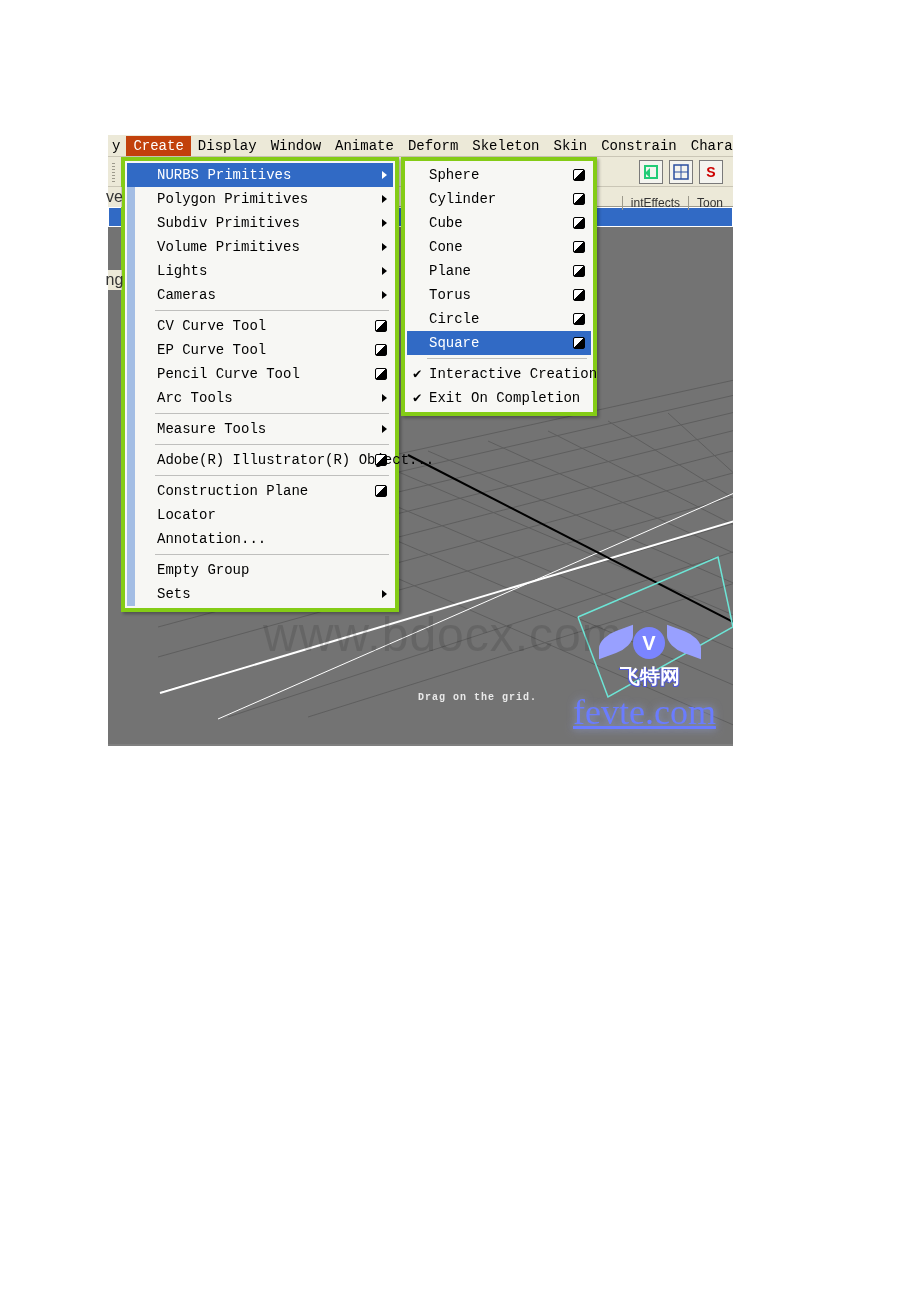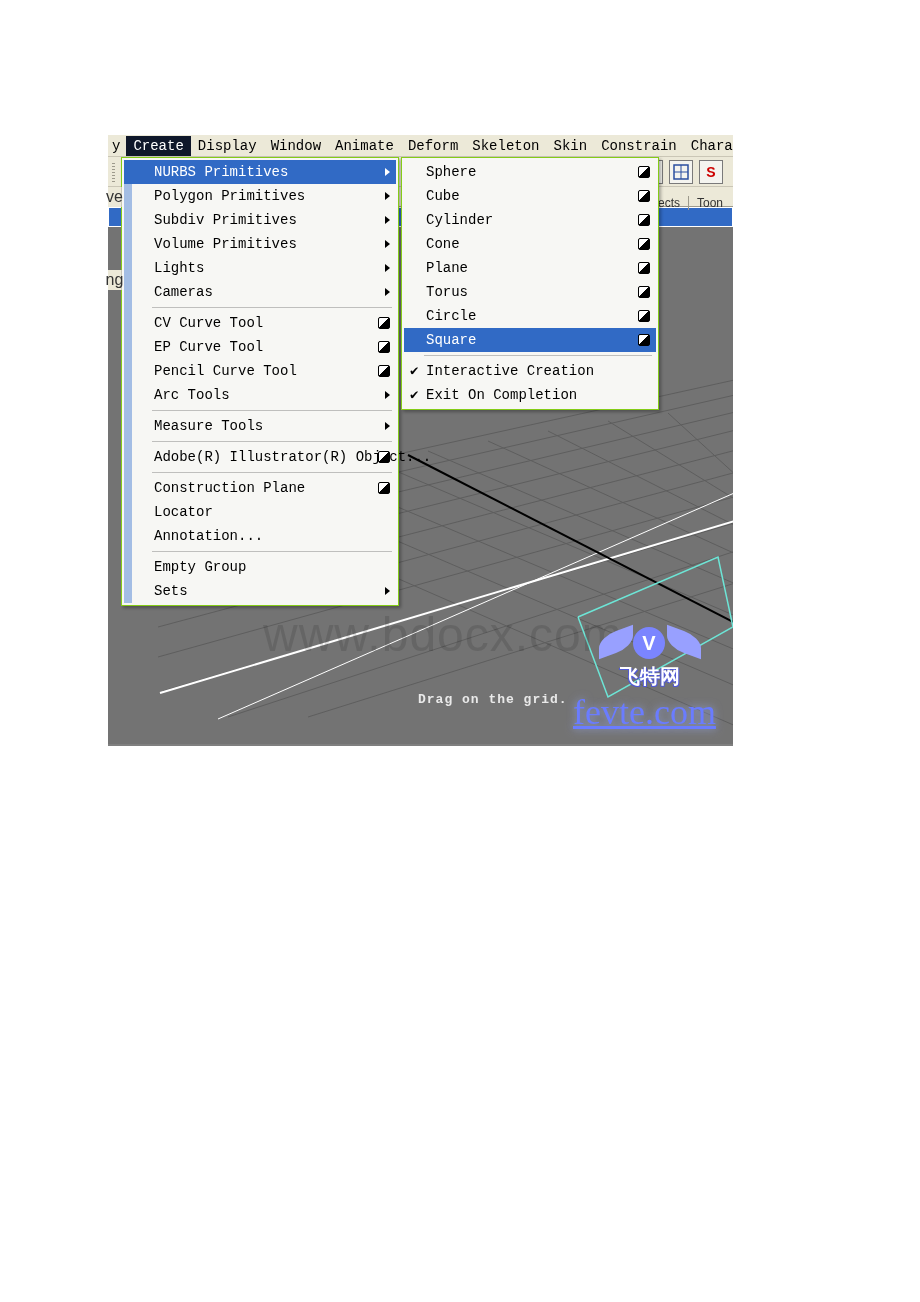--- a/index.html
+++ b/index.html
@@ -28,21 +28,21 @@
     border-bottom: 1px solid #cac6b6;
     font-family: "Courier New", monospace;
     font-size: 14px;
     letter-spacing: 0;
     color: #000;
     overflow: hidden;
     white-space: nowrap;
   }
   .menubar .mclip { padding: 0 6px 0 4px; }
   .menubar .mitem { padding: 2px 7px; display: inline-block; }
-  .menubar .mitem.active { background: #0f172a; color: #fff; }
+  .menubar .mitem.active { background: #c2410c; color: #fff; }
   .toolbar-strip {
     background: #ece9d8;
     height: 30px;
     border-bottom: 1px solid #cac6b6;
     position: relative;
   }
   .toolbar-strip .grip {
     position: absolute; left: 4px; top: 5px; width: 3px; height: 20px;
     background: repeating-linear-gradient(0deg,#9d9a8c 0 1px,transparent 1px 3px);
   }
@@ -71,21 +71,21 @@
     position: relative;
     height: 517px;
     background: #737373;
     overflow: hidden;
   }
   .grid-svg { position: absolute; inset: 0; }
   .drag-label {
     position: absolute;
     left: 310px; top: 465px;
     font-family: "Courier New", monospace;
-    font-size: 13px;
+    font-size: 10px;
     font-weight: bold;
     color: #e9e9e9;
     letter-spacing: 1px;
   }
   .watermark1 {
     position: absolute;
     left: 155px; top: 472px;
     font-size: 48px;
     color: rgba(0,0,0,0.12);
     font-family: Arial, sans-serif;
@@ -121,33 +121,33 @@
   .wm-badge .cn {
     position: absolute; top: 38px; left: 0; right: 0; text-align: center;
     font-size: 20px; color: #ffffff; font-weight: bold;
     text-shadow: 1px 1px 0 #5058d6, -1px 1px 0 #5058d6;
   }
 
   
   .menu, .submenu {
     position: absolute;
     background: #f7f7f4;
-    border: 1px solid #84cc16;
+    border: 4px solid #84cc16;
     box-shadow: 2px 2px 3px rgba(0,0,0,0.3);
     font-family: "Courier New", monospace;
     font-size: 14px;
     color: #000;
     padding: 2px;
   }
   .menu { left: 13px; top: 22px; width: 278px; }
   .menu .gutter {
     position: absolute; left: 2px; top: 2px; bottom: 2px; width: 8px;
     background: #a3bde4;
   }
-  .submenu { left: 293px; top: 22px; width: 258px; }
+  .submenu { left: 293px; top: 22px; width: 196px; }
   .mi {
     position: relative;
     padding: 3px 18px 3px 22px;
     white-space: nowrap;
     cursor: default;
     display: flex;
     align-items: center;
     line-height: 18px;
   }
   .menu .mi { padding-left: 30px; }
@@ -335,25 +335,25 @@
         <span class="arrow"></span>
       </div>
   </div>
 
   <div class="submenu">
     <div class="mi">
         <span>Sphere</span>
         <span class="opt"></span>
       </div>
     <div class="mi">
+        <span>Cylinder</span>
+        <span class="opt"></span>
+      </div>
+    <div class="mi">
         <span>Cube</span>
-        <span class="opt"></span>
-      </div>
-    <div class="mi">
-        <span>Cylinder</span>
         <span class="opt"></span>
       </div>
     <div class="mi">
         <span>Cone</span>
         <span class="opt"></span>
       </div>
     <div class="mi">
         <span>Plane</span>
         <span class="opt"></span>
       </div>

